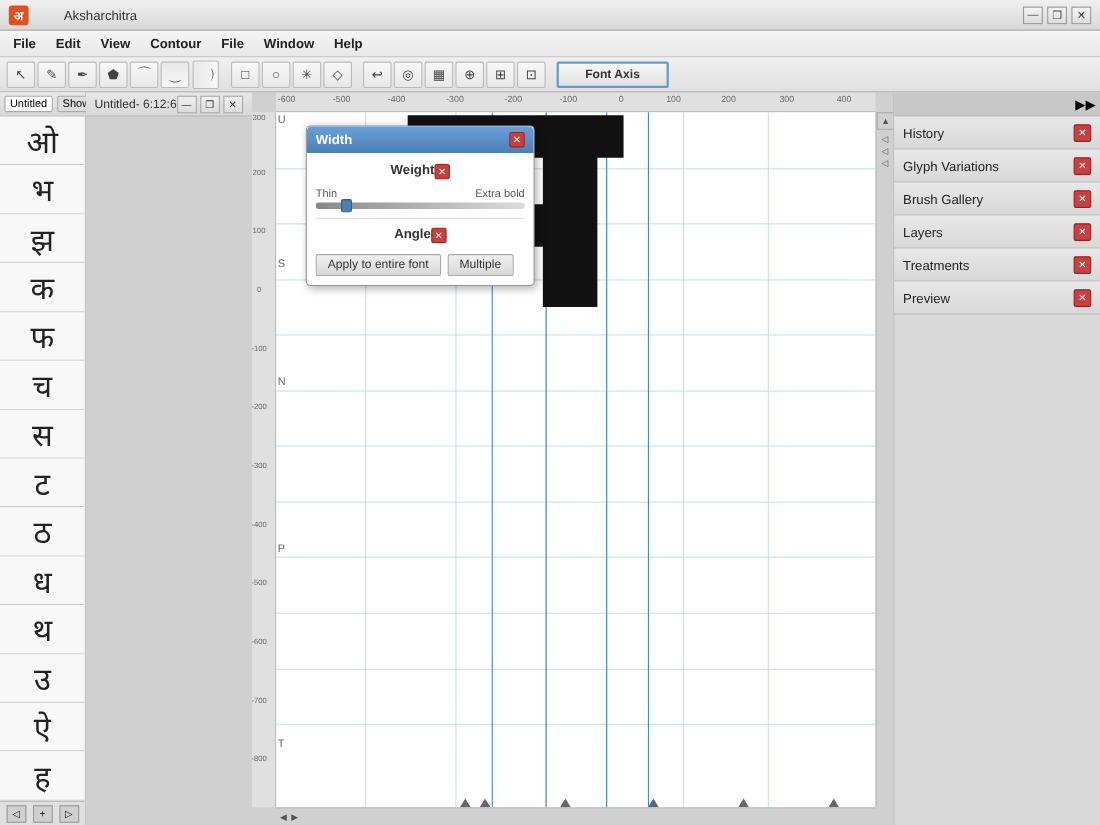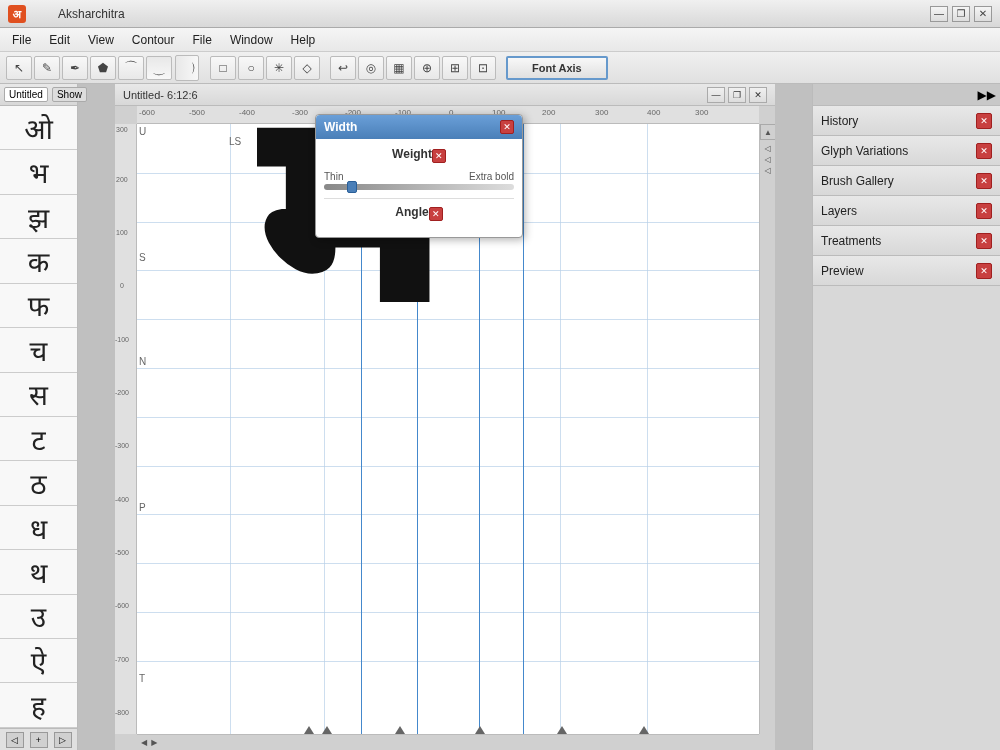--- a/index.html
+++ b/index.html
@@ -35,20 +35,21 @@
 
     
     .menu-bar {
       background: linear-gradient(to bottom, #f5f5f5, #e8e8e8);
       height: 24px;
       display: flex;
       align-items: center;
       padding: 0 4px;
       border-bottom: 1px solid #ccc;
       gap: 2px;
+      font-weight: bold;
     }
     .menu-item {
       padding: 2px 8px;
       cursor: pointer;
       font-size: 12px;
       color: #222;
       border-radius: 2px;
     }
 
     
@@ -75,21 +76,20 @@
       background: linear-gradient(to bottom, #f8f8f8, #e0e0e0);
       border: 2px solid #6699cc;
       font-size: 11px; font-weight: bold; color: #333;
       cursor: pointer; border-radius: 2px;
     }
 
     
     .main-area {
       display: flex;
       height: calc(750px - 28px - 24px - 32px);
-      gap: 37px;
     }
 
     
     .glyph-panel {
       width: 78px;
       background: #f0f0f0;
       border-right: 1px solid #bbb;
       display: flex;
       flex-direction: column;
     }
@@ -135,21 +135,21 @@
       width: 18px; height: 16px;
       background: #d0d0d0; border: 1px solid #999;
       display: flex; align-items: center; justify-content: center;
       font-size: 9px; cursor: pointer;
     }
 
     
     .canvas-area {
       flex: 1;
       display: flex;
-      flex-direction: column;
+      flex-direction: row;
       background: #d0d0d0;
       position: relative;
       overflow: hidden;
     }
     .canvas-header {
       height: 22px;
       background: linear-gradient(to bottom, #e8e8e8, #d8d8d8);
       border-bottom: 1px solid #bbb;
       display: flex; align-items: center; padding: 0 8px;
       font-size: 11px; color: #333;
@@ -592,20 +592,24 @@
         </div>
         <div class="slider-track">
           <div class="slider-thumb"></div>
         </div>
         <div class="popup-divider"></div>
 
         <div class="popup-row">
           <span class="popup-section-title">Angle</span>
           <div class="popup-x-btn">✕</div>
         </div>
+        <div class="popup-btn-row">
+          <button class="popup-btn">Apply to entire font</button>
+          <button class="popup-btn">Multiple</button>
+        </div>
       </div>
     </div>
   </div>
 
   <div class="right-panel">
     <div class="right-panel-header">
       <span>▶▶</span>
     </div>
     <div class="panel-item">
       <span class="panel-item-label">History</span>

